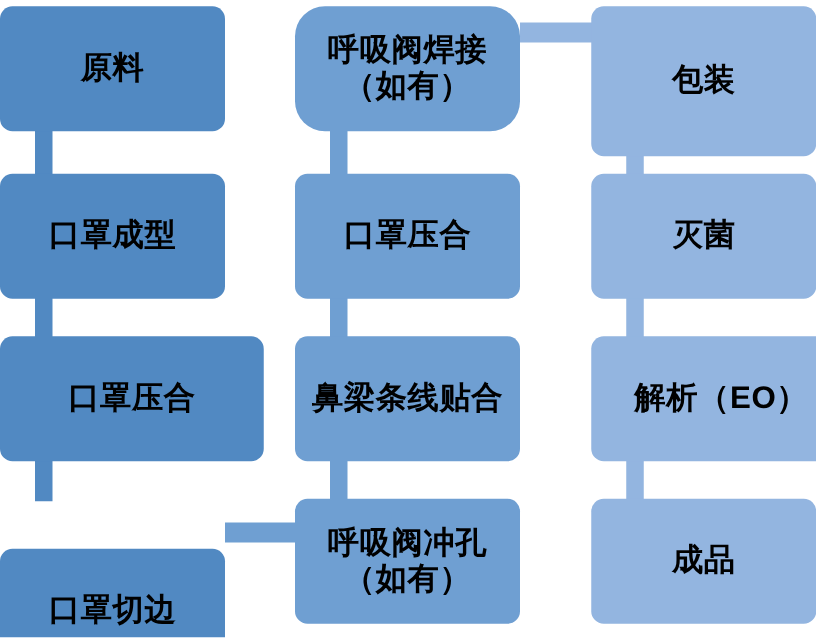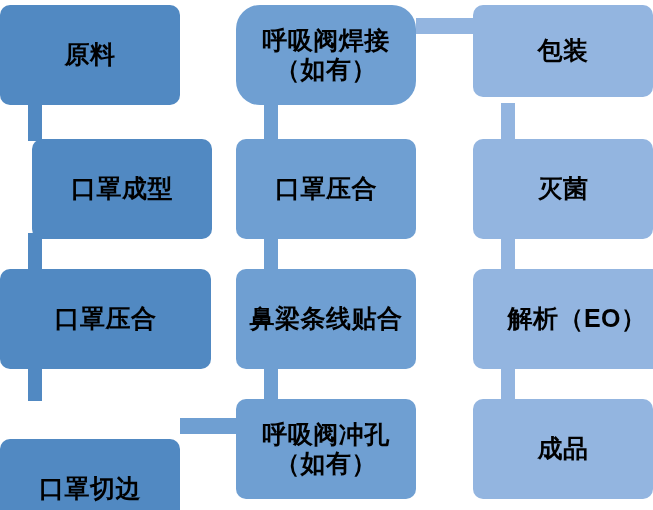--- a/index.html
+++ b/index.html
@@ -62,21 +62,21 @@
 <div id="flowchart">
 
   <div class="connector v conn-a" style="left:28px; top:103px; height:38px;"></div>
   <div class="connector v conn-a" style="left:28px; top:233px; height:38px;"></div>
   <div class="connector v conn-a" style="left:28px; top:363px; height:38px;"></div>
 
   <div class="node col-a" style="left:0px; top:5px; width:180px; height:100px;">
     <span class="label">原料</span>
   </div>
 
-  <div class="node col-a" style="left:0px; top:139px; width:180px; height:100px;margin-left:32px;">
+  <div class="node col-a" style="left:0px; top:139px; width:180px; height:100px;">
     <span class="label">口罩成型</span>
   </div>
 
   <div class="node col-a" style="left:0px; top:269px; width:211px; height:100px;">
     <span class="label">口罩压合</span>
   </div>
 
   <div class="node col-a" style="left:0px; top:399px; width:180px; height:100px;margin-top:40px;">
     <span class="label">口罩切边</span>
   </div>
@@ -104,21 +104,21 @@
     <span class="label">呼吸阀冲孔
 （如有）</span>
   </div>
 
   <div class="connector h conn-bc" style="left:416px; top:18px; width:58px;"></div>
 
   <div class="connector v conn-c" style="left:501px; top:103px; height:38px;"></div>
   <div class="connector v conn-c" style="left:501px; top:233px; height:38px;"></div>
   <div class="connector v conn-c" style="left:501px; top:363px; height:38px;"></div>
 
-  <div class="node col-c" style="left:473px; top:5px; width:180px; height:92px;text-align:center;">
+  <div class="node col-c" style="left:473px; top:5px; width:180px; height:120px;text-align:center;">
     <span class="label">包装</span>
   </div>
 
   <div class="node col-c" style="left:473px; top:139px; width:180px; height:100px;">
     <span class="label">灭菌</span>
   </div>
 
   <div class="node col-c" style="left:473px; top:269px; width:208px; height:100px;">
     <span class="label">解析（EO）</span>
   </div>

